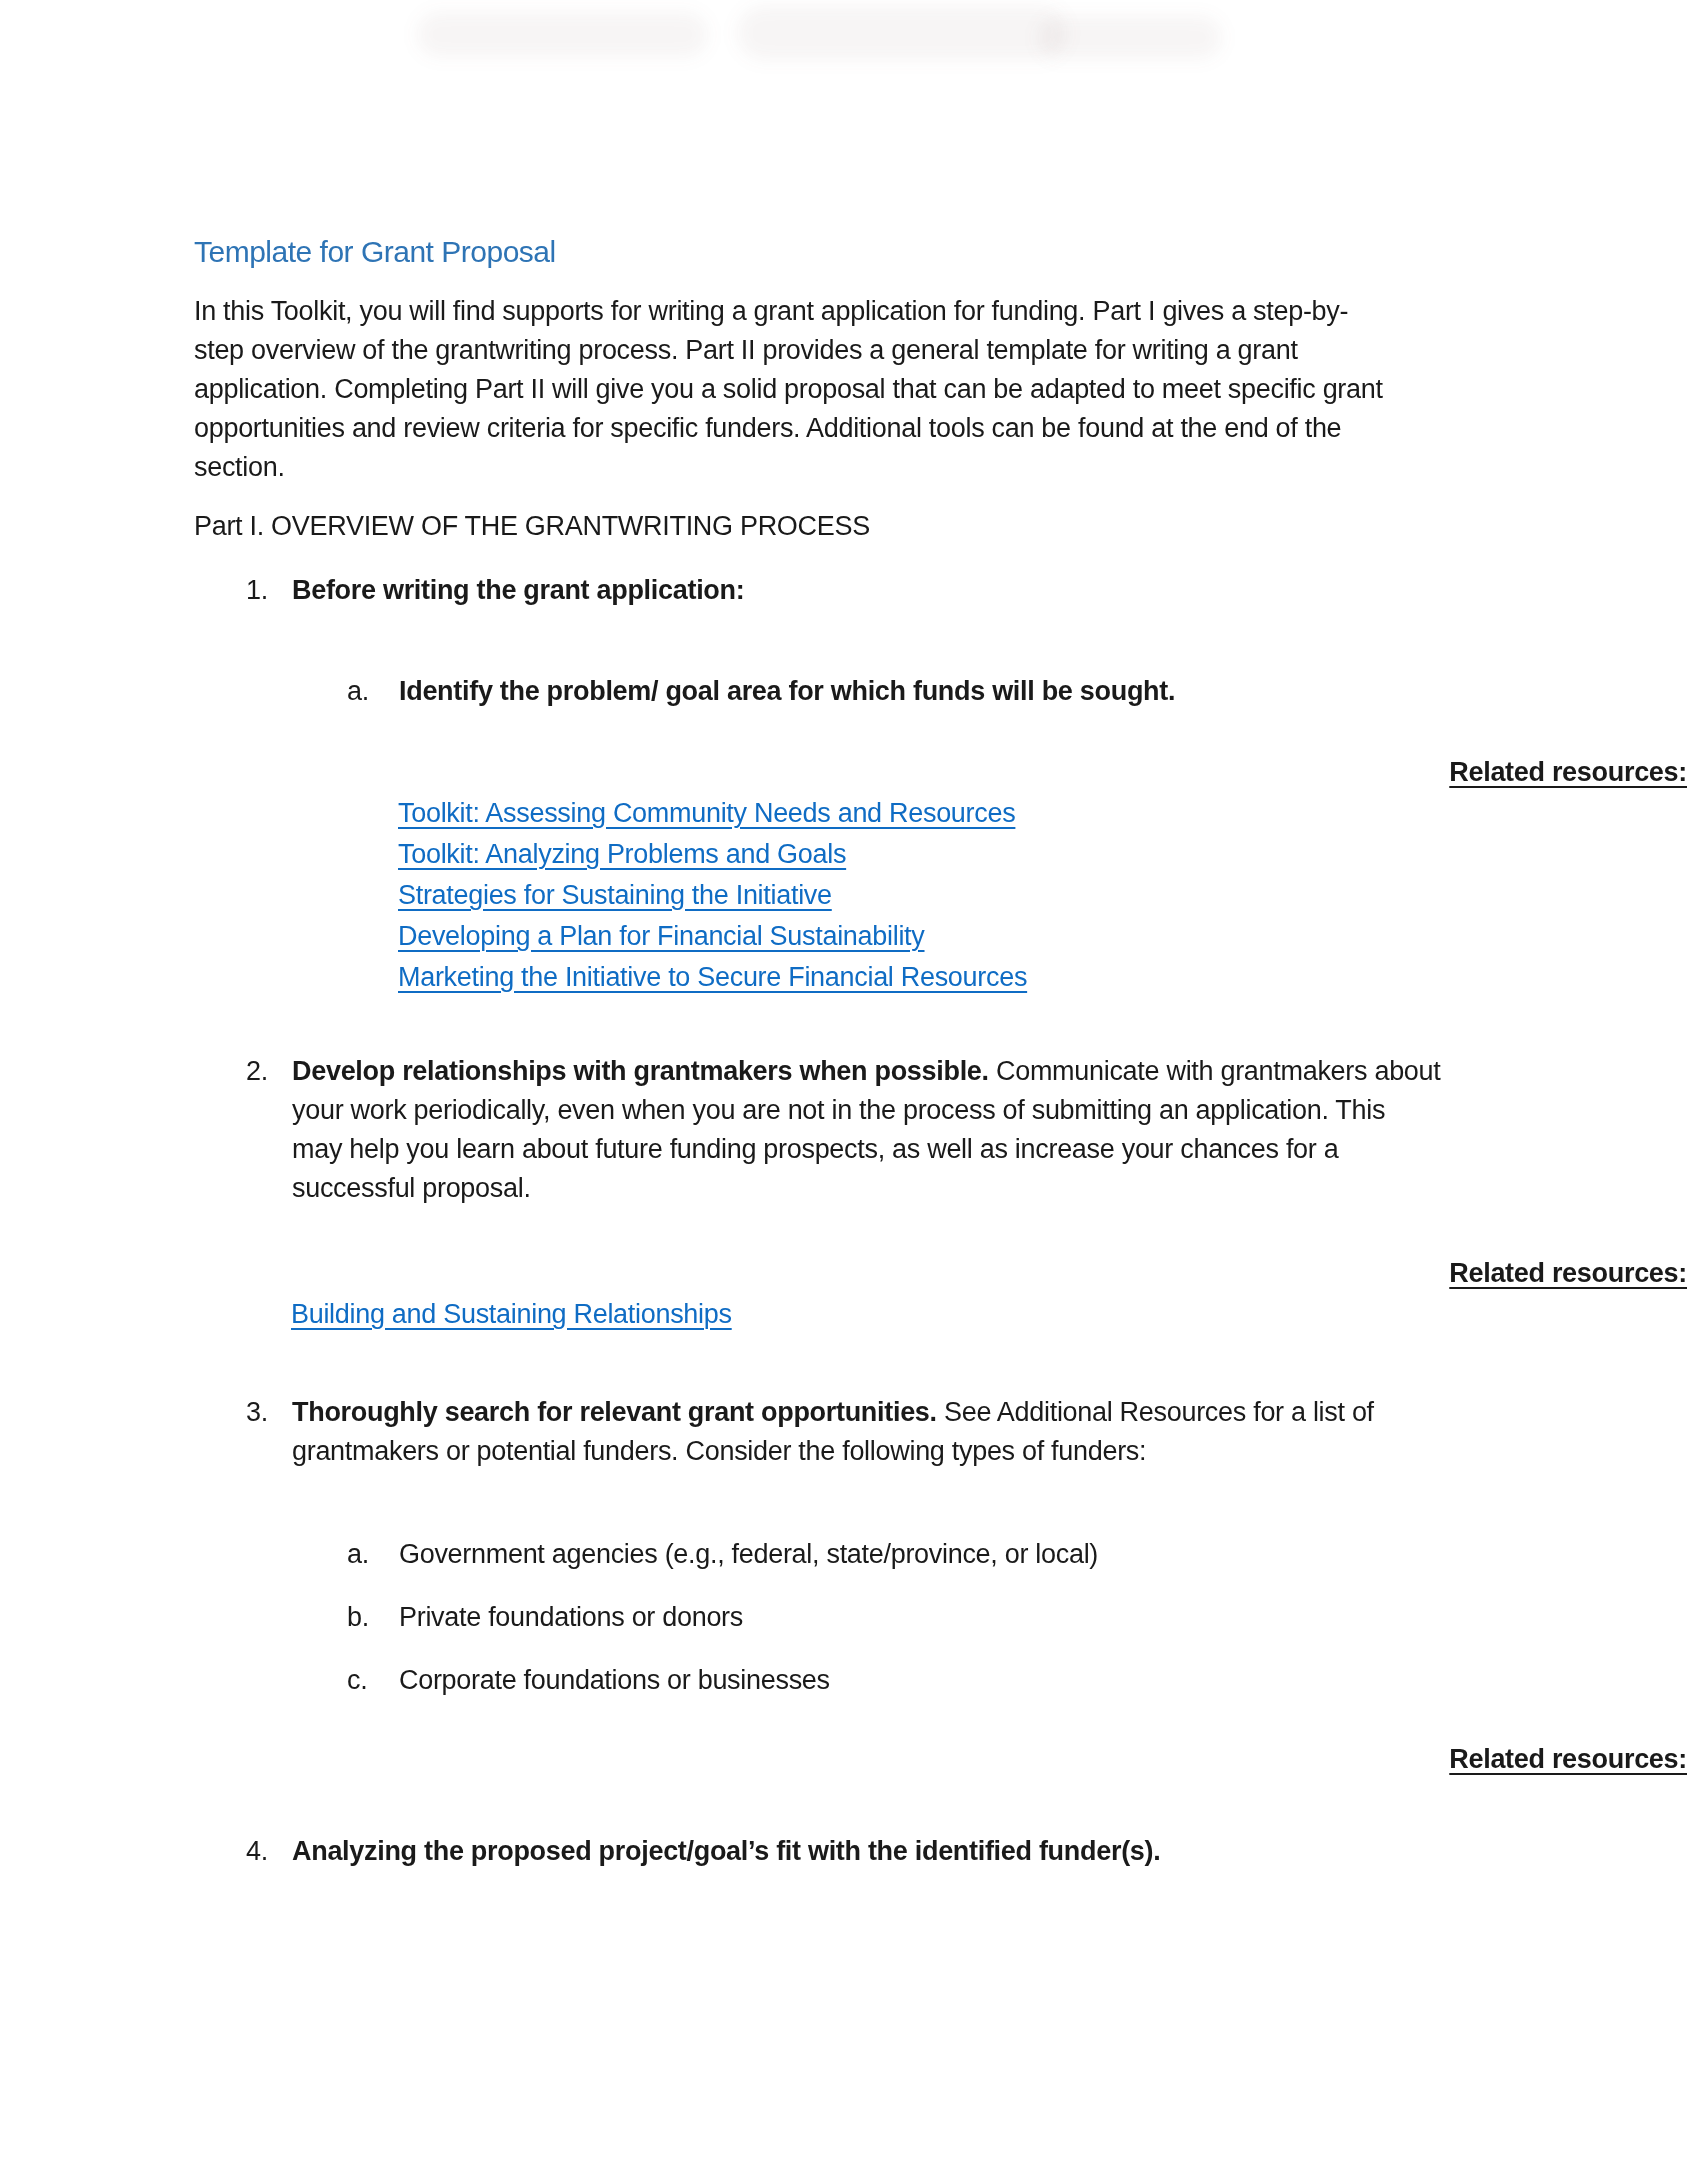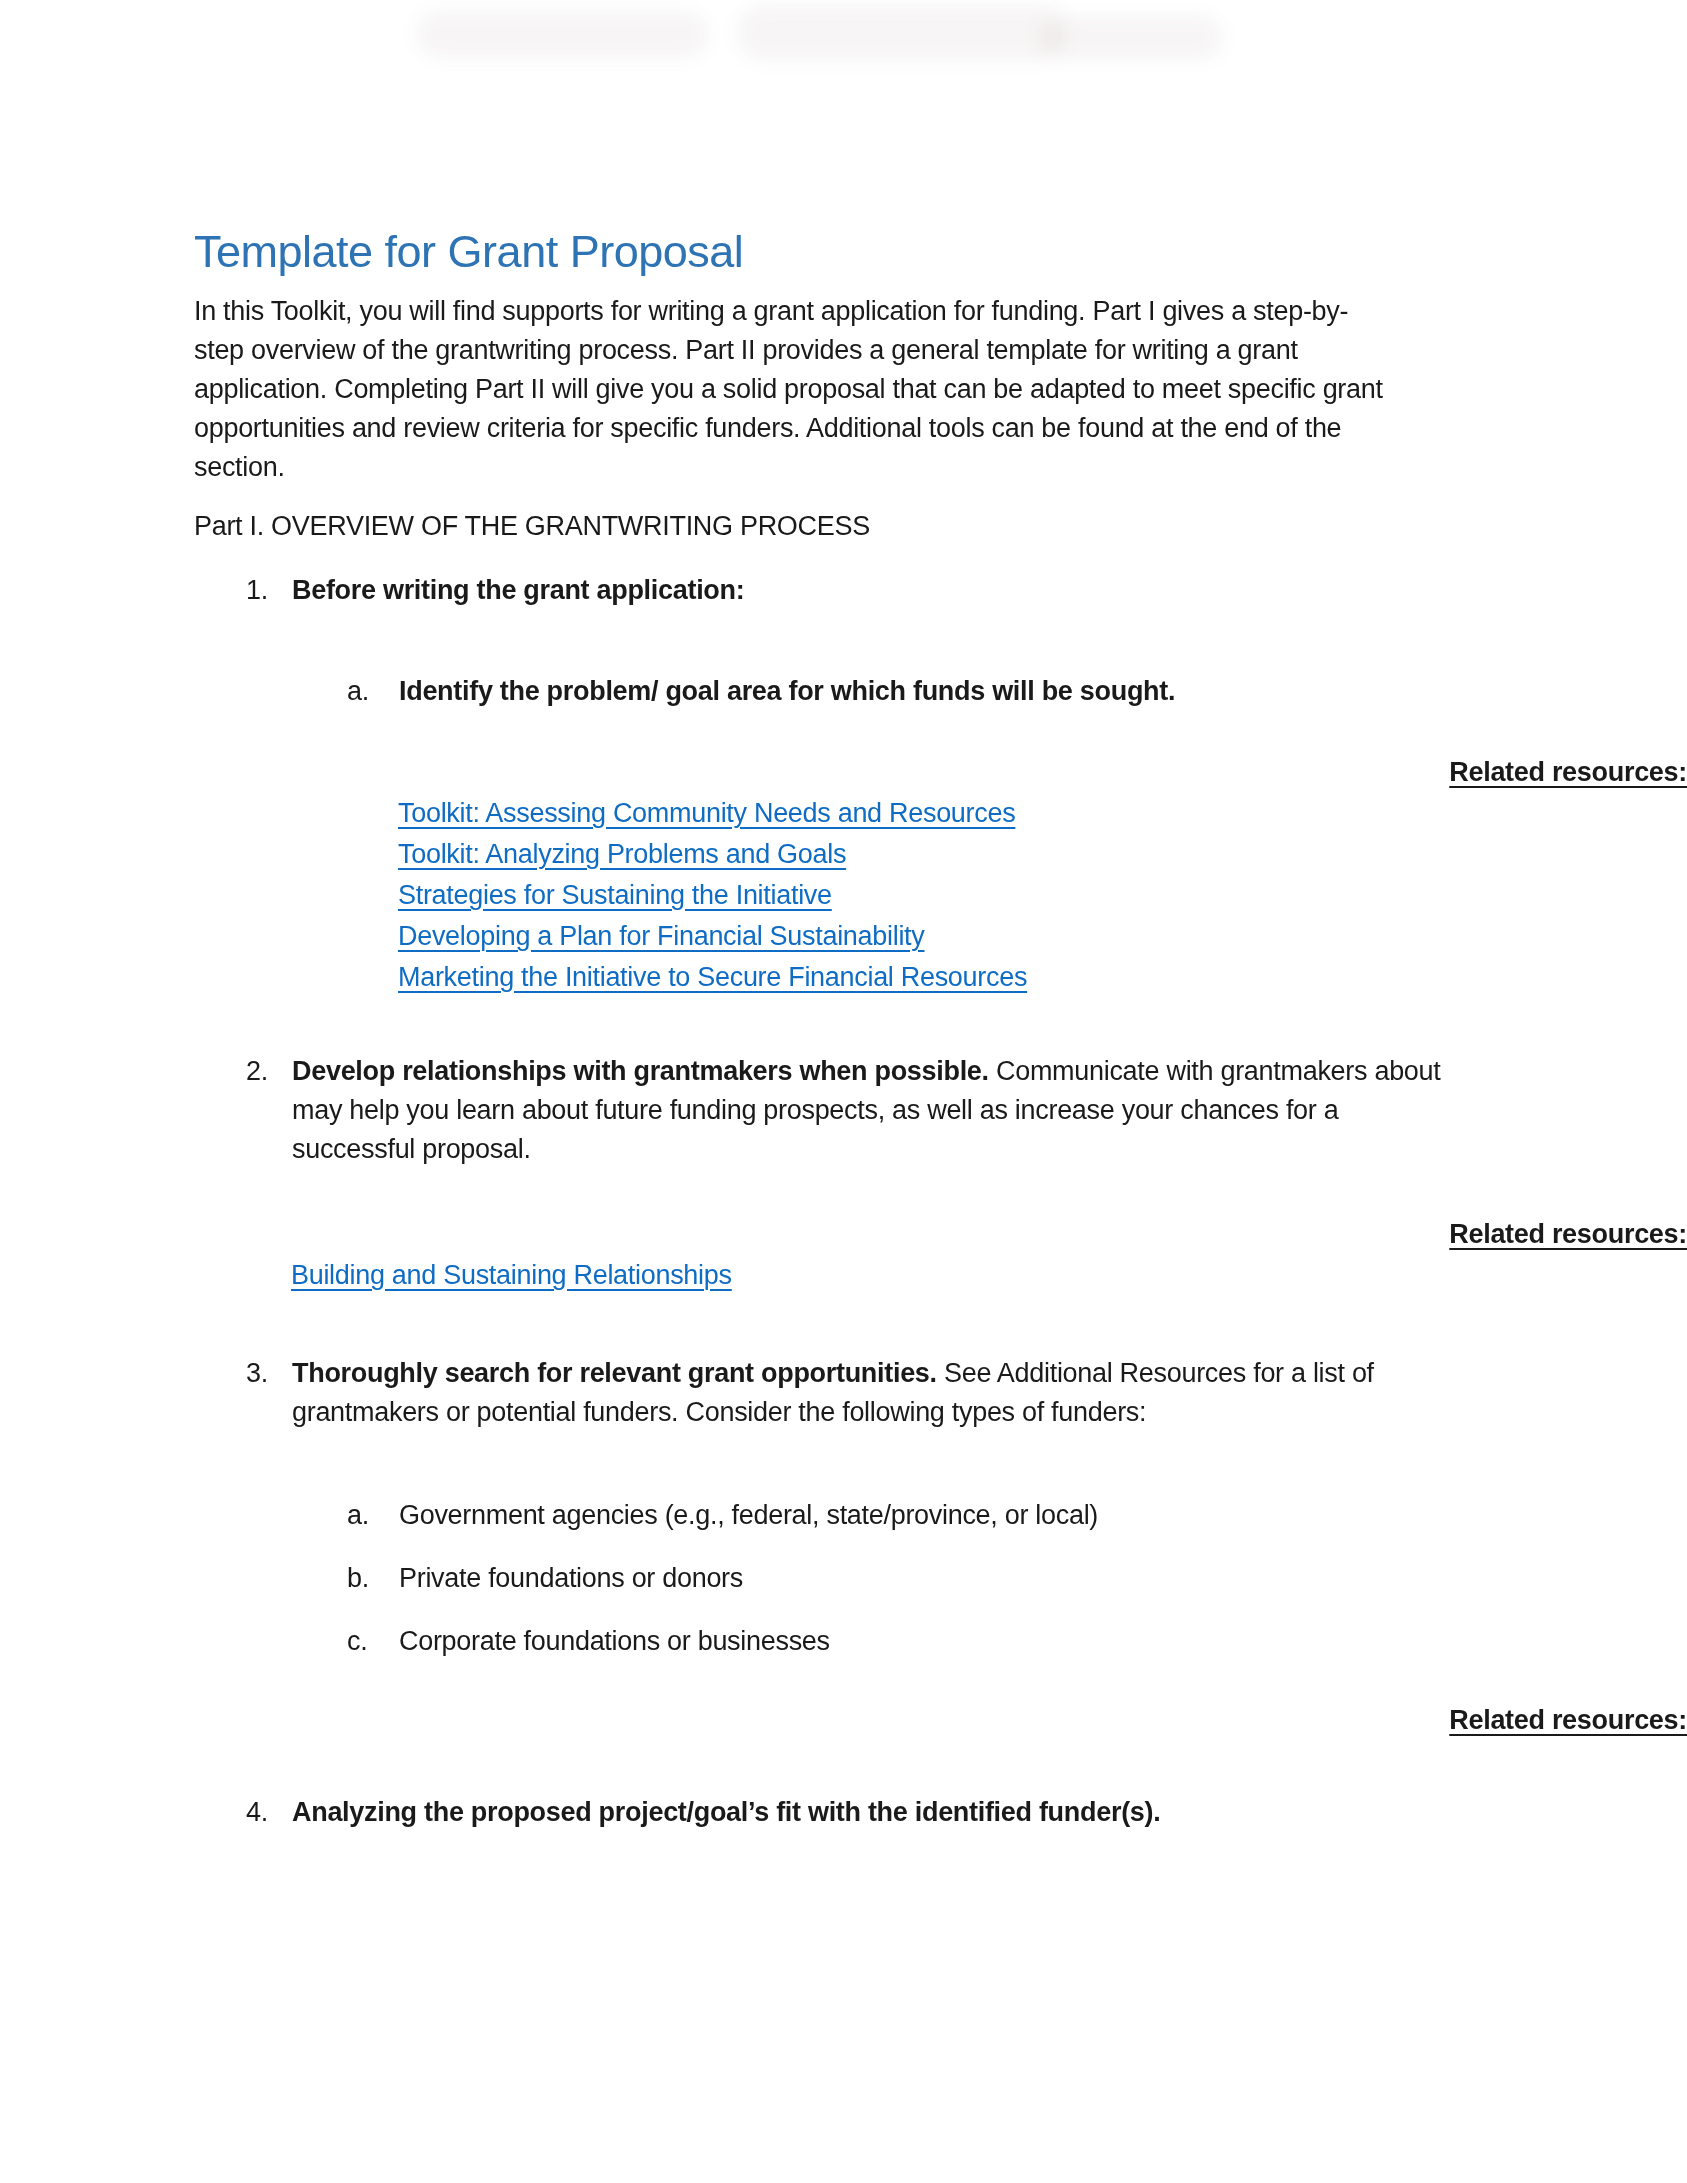--- a/index.html
+++ b/index.html
@@ -24,21 +24,21 @@
     border-radius: 39px;
     background: rgba(105, 60, 60, 0.05);
     filter: blur(8.7px);
   }
   .smudge.s1 { left: 417px;  top: 11.6px; width: 291px; height: 45px; }
   .smudge.s2 { left: 737px;  top: 5.8px;  width: 330px; height: 54px; }
   .smudge.s3 { left: 1038px; top: 15.5px; width: 184px; height: 43px; }
 
   .doc-title {
     margin: 0 0 0 194px;
-    font-size: 45px;
+    font-size: 30px;
     line-height: 52px;
     font-weight: normal;
     color: #2E74B5;
     letter-spacing: -0.5px;
   }
 
   .intro { margin: 13.6px 0 0 194px; }
   .ln { display: block; line-height: 39px; }
 
   .section-heading {
@@ -135,20 +135,21 @@
     <a class="res-link">Developing a Plan for Financial Sustainability</a>
     <a class="res-link">Marketing the Initiative to Secure Financial Resources</a>
   </div>
 
   <div class="li level1 mt-item2">
     <span class="marker">2.</span>
     <div class="li-body">
       <div class="ln">
         <span class="bold">Develop relationships with grantmakers when possible.</span><span> Communicate with grantmakers about</span>
       </div>
+      <div class="ln">your work periodically, even when you are not in the process of submitting an application. This</div>
       <div class="ln">may help you learn about future funding prospects, as well as increase your chances for a</div>
       <div class="ln">successful proposal.</div>
     </div>
   </div>
 
   <div class="related indent-b mt-rel2">
     <span class="related-label">Related resources:</span>
     <a class="res-link">Building and Sustaining Relationships</a>
   </div>
 

